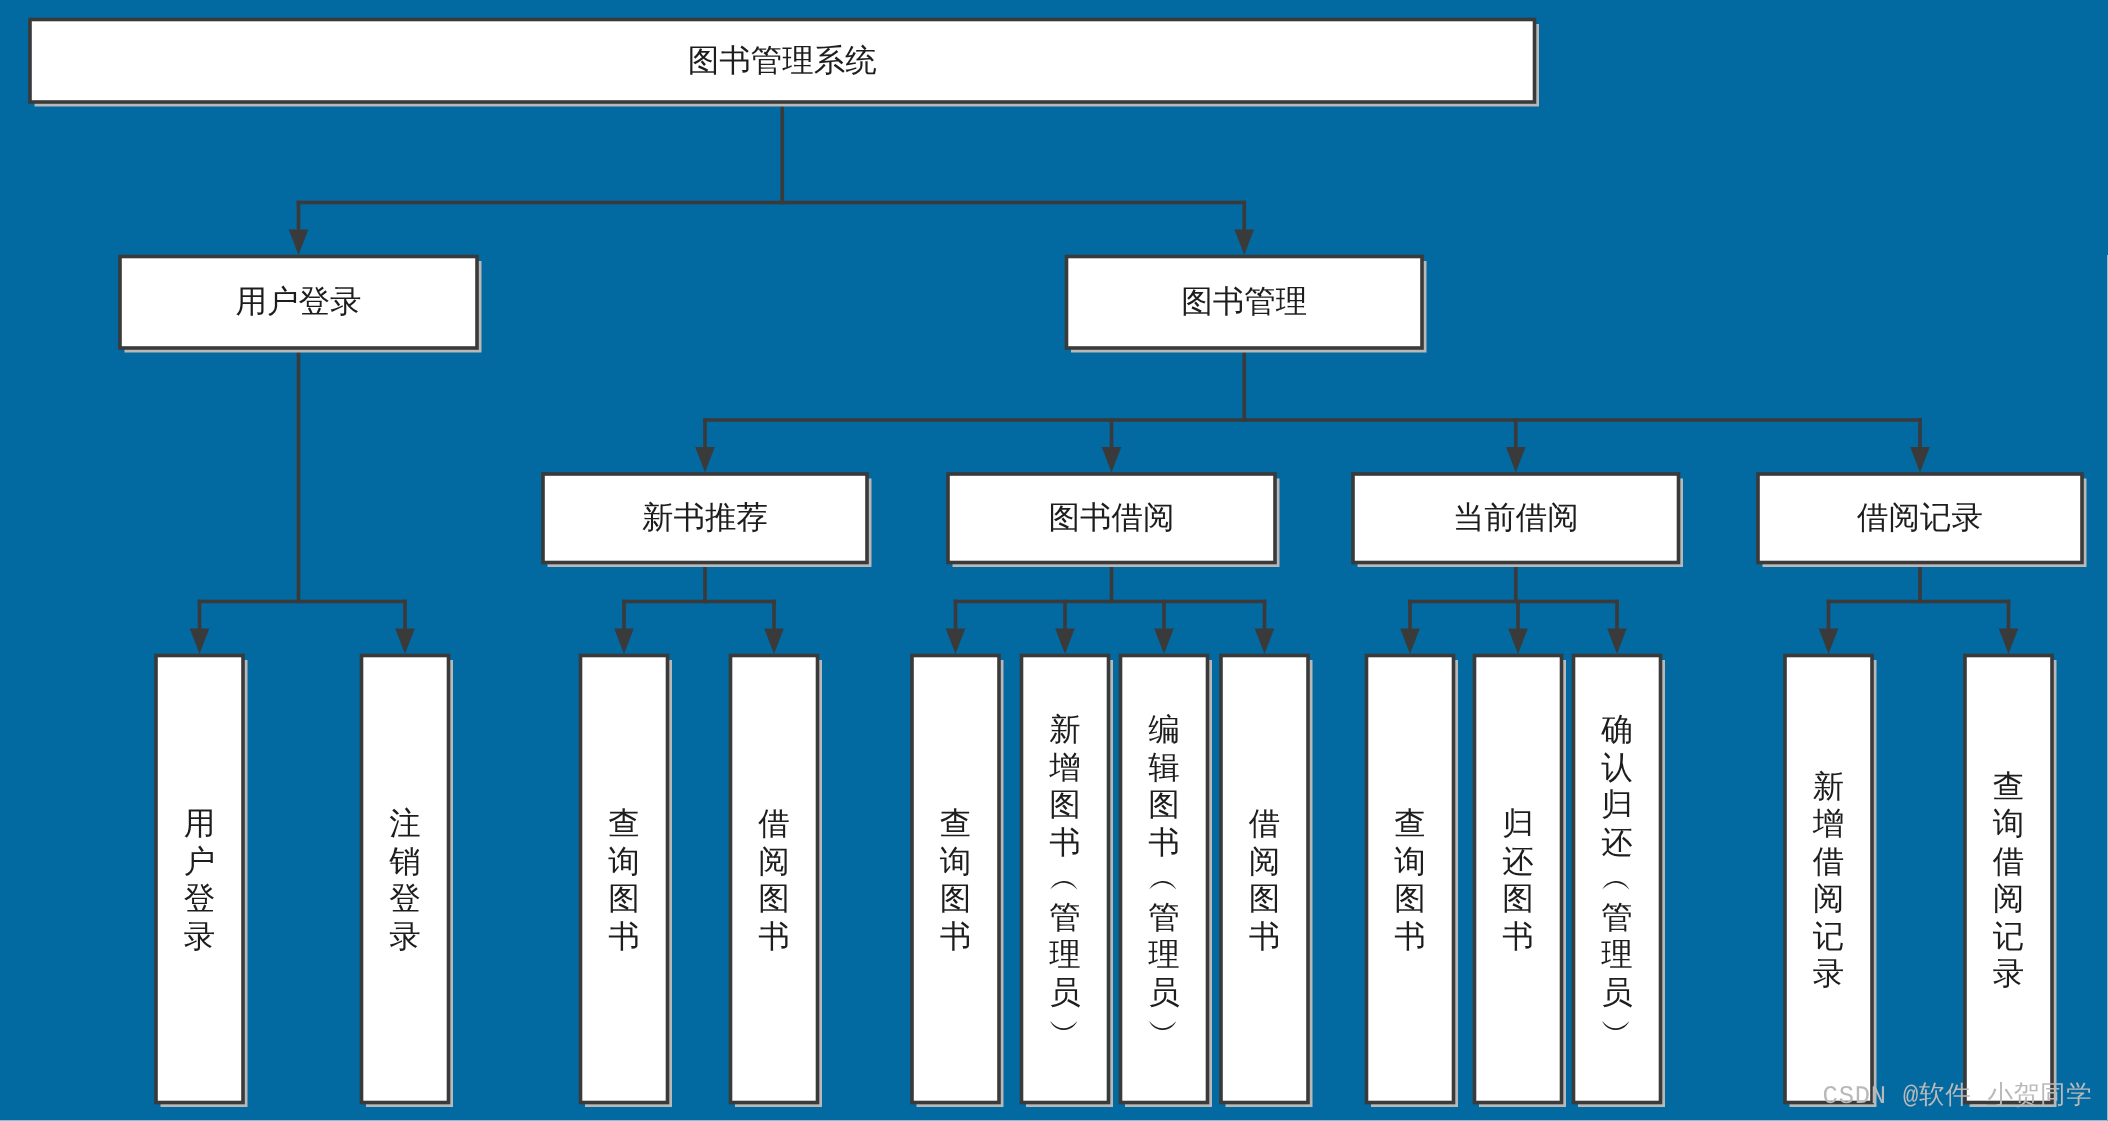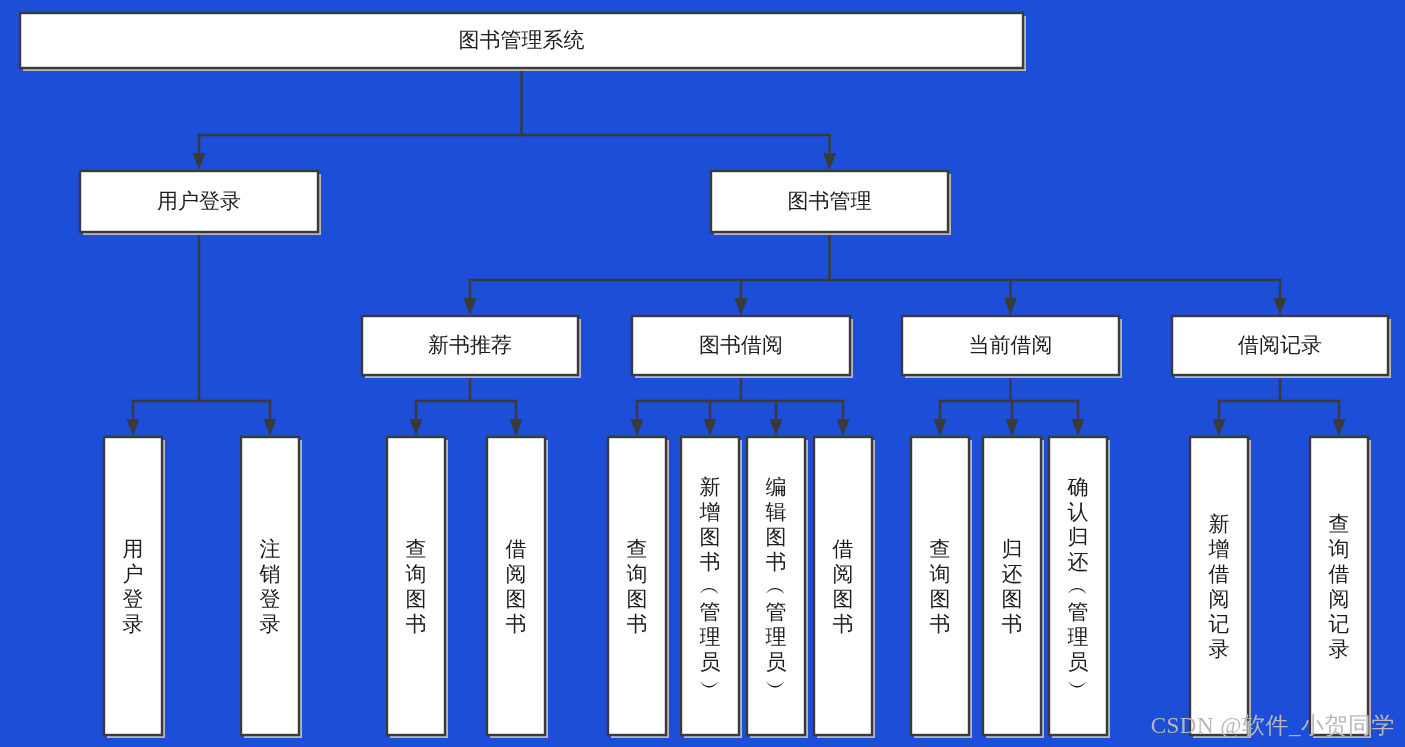--- a/index.html
+++ b/index.html
@@ -8,21 +8,21 @@
     padding: 0;
     background: #ffffff;
   }
   body {
     font-family: "Liberation Sans", "DejaVu Sans", sans-serif;
   }
   #diagram-root {
     position: relative;
     width: 1405px;
     height: 747px;
-    background: #1d4ed8;
+    background: #0369a1;
     overflow: hidden;
   }
   svg#tree-svg {
     position: absolute;
     left: 0;
     top: 0;
     width: 1405px;
     height: 747px;
     display: block;
   }
@@ -55,22 +55,22 @@
   .node-label-v {
     font-family: "Liberation Sans", "DejaVu Sans", sans-serif;
     font-size: 21px;
     fill: #1d1d1d;
     text-anchor: middle;
   }
   .watermark {
     position: absolute;
     right: 10px;
     bottom: 6px;
-    font-family: Liberation Serif, serif;
-    font-size: 23px;
+    font-family: Liberation Mono, monospace;
+    font-size: 17px;
     color: #b9b9b9;
     letter-spacing: 0.5px;
     white-space: nowrap;
     user-select: none;
   }
 </style>
 </head>
 <body>
 
 <div id="diagram-root">

